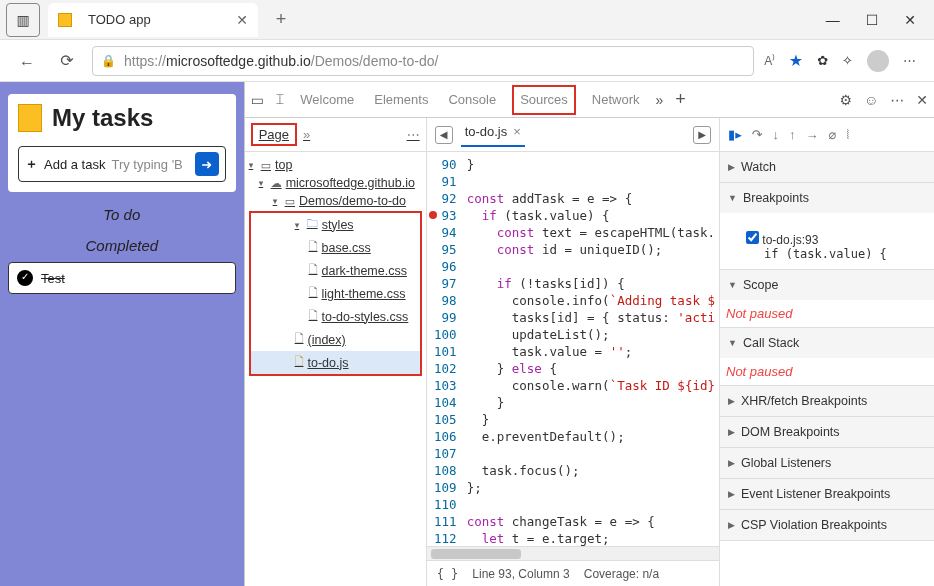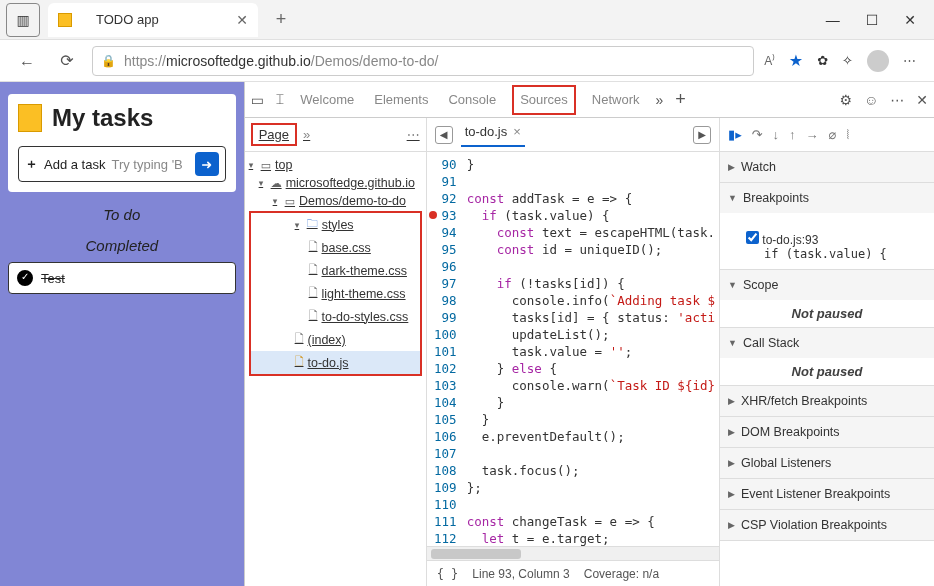--- a/index.html
+++ b/index.html
@@ -1,19 +1,19 @@
 <!DOCTYPE html>
 <html><head>
 <meta charset="utf-8">
 <style>
 * { box-sizing: border-box; margin: 0; padding: 0; }
 body { font-family: "Segoe UI", Arial, sans-serif; font-size: 13px; color: #333; background: #fff; width: 934px; height: 586px; overflow: hidden; display: flex; flex-direction: column; }
 .titlebar { height: 40px; background: #f3f3f3; display: flex; align-items: center; border-bottom: 1px solid #e0e0e0; }
 .tl-square { width: 34px; height: 34px; margin: 3px 0 3px 6px; border: 1px solid #888; border-radius: 4px; display: flex; align-items: center; justify-content: center; font-size: 14px; }
-.tab { background: #fff; border-radius: 6px 6px 0 0; height: 34px; margin-left: 8px; display: flex; align-items: center; padding: 0 10px; gap: 24px; min-width: 210px; }
+.tab { background: #fff; border-radius: 6px 6px 0 0; height: 34px; margin-left: 8px; display: flex; align-items: center; padding: 0 10px; gap: 16px; min-width: 210px; }
 .tab .favicon { width: 14px; height: 14px; background: #fbbf24; border: 1px solid #d99a00; }
 .tab .close { font-size: 14px; color: #666; }
 .newtab { margin-left: 8px; font-size: 18px; color: #666; width: 30px; text-align: center; }
 .win-controls { margin-left: auto; display: flex; gap: 26px; padding-right: 18px; font-size: 14px; }
 .addrbar { height: 42px; display: flex; align-items: center; gap: 10px; padding: 0 12px; border-bottom: 1px solid #e0e0e0; }
 .addrbar .iconbtn { width: 30px; text-align: center; font-size: 16px; color: #555; }
 .url { flex: 1; display: flex; align-items: center; height: 30px; border: 1px solid #ccc; border-radius: 4px; padding: 0 8px; gap: 8px; font-size: 14px; }
 .url .lock { font-size: 12px; color: #666; }
 .url .path { color: #333; }
 .url .path .gray { color: #888; }
@@ -70,21 +70,21 @@
 .ed-status { height: 26px; border-top: 1px solid #ddd; display: flex; align-items: center; gap: 14px; padding: 0 10px; color: #555; font-size: 12px; }
 .curly { font-family: monospace; }
 
 .dbg { width: 214px; display: flex; flex-direction: column; }
 .dbg-tb { height: 34px; display: flex; align-items: center; gap: 10px; border-bottom: 1px solid #ddd; padding: 0 8px; color: #777; }
 .dbg-tb .first { color: #0c62cd; }
 .acc { border-bottom: 1px solid #ddd; }
 .acc-h { height: 30px; display: flex; align-items: center; gap: 6px; padding: 0 8px; background: #f5f5f5; font-size: 12.5px; }
 .acc-h .tri { font-size: 9px; color: #666; }
 .acc-body { padding: 6px 10px 8px 26px; font-size: 12px; margin-top: 12px; }
-.np { text-align: center; font-style: italic; color: #404040; padding: 6px; font-weight: bold; }
+.np { text-align: left; font-style: italic; color: #ef4444; padding: 6px; }
 .chk { accent-color: #0c62cd; }
 .hscroll { height: 14px; background: #f0f0f0; border-top: 1px solid #ddd; position: relative; }
 .hscroll .thumb { position: absolute; left: 4px; top: 2px; height: 10px; width: 90px; background: #c8c8c8; border-radius: 3px; }
 </style>
 </head>
 <body>
 
 <div class="titlebar">
   <div class="tl-square">▥</div>
   <div class="tab">

